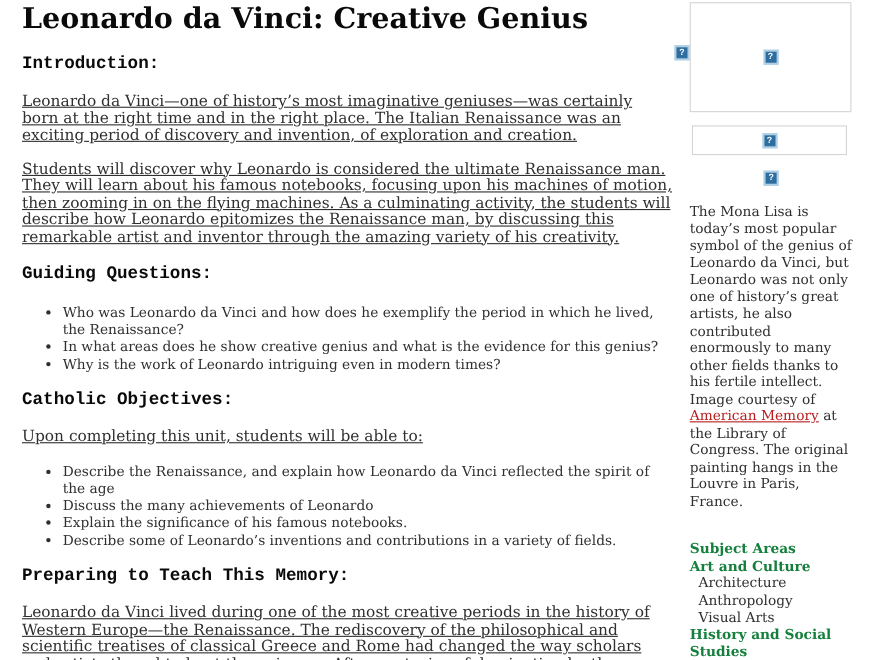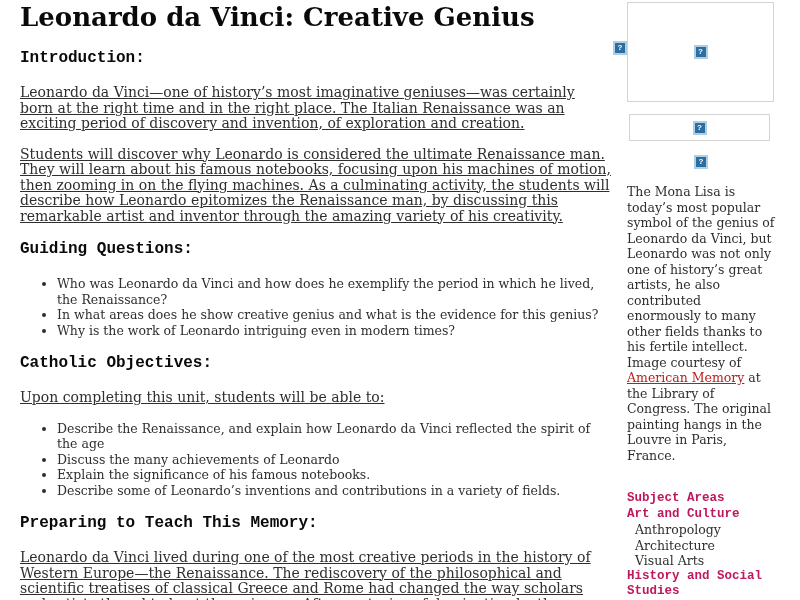--- a/index.html
+++ b/index.html
@@ -104,22 +104,21 @@
   }
   .caption a {
     color: #b91c1c;
     text-decoration: underline;
   }
   .subjects {
     margin-top: 28px;
   }
   .subject-bold {
     font-weight: bold;
-    color: #be185d;
-    font-family: Liberation Mono, monospace;
+    color: #15803d;
   }
   .subject-item {
     padding-left: 8px;
   }
 </style>
 </head>
 <body>
 
 <div class="page">
 
@@ -180,23 +179,23 @@
       </span>
 
     <div class="caption"><span>The Mona Lisa is today’s most popular symbol of the genius of Leonardo da Vinci, but Leonardo was not only one of history’s great artists, he also contributed enormously to many other fields thanks to his fertile intellect. Image courtesy of </span><a href="#">American Memory</a><span> at the Library of Congress. The original painting hangs in the Louvre in Paris, France.</span></div>
 
     <div class="subjects">
 
         <div class="subject-bold">Subject Areas</div>
 
         <div class="subject-bold">Art and Culture</div>
 
+        <div class="subject-item">Architecture</div>
+
         <div class="subject-item">Anthropology</div>
-
-        <div class="subject-item">Architecture</div>
 
         <div class="subject-item">Visual Arts</div>
 
         <div class="subject-bold">History and Social Studies</div>
 
         <div class="subject-item">World History -</div>
       </div>
 
   </div>
 </div>

